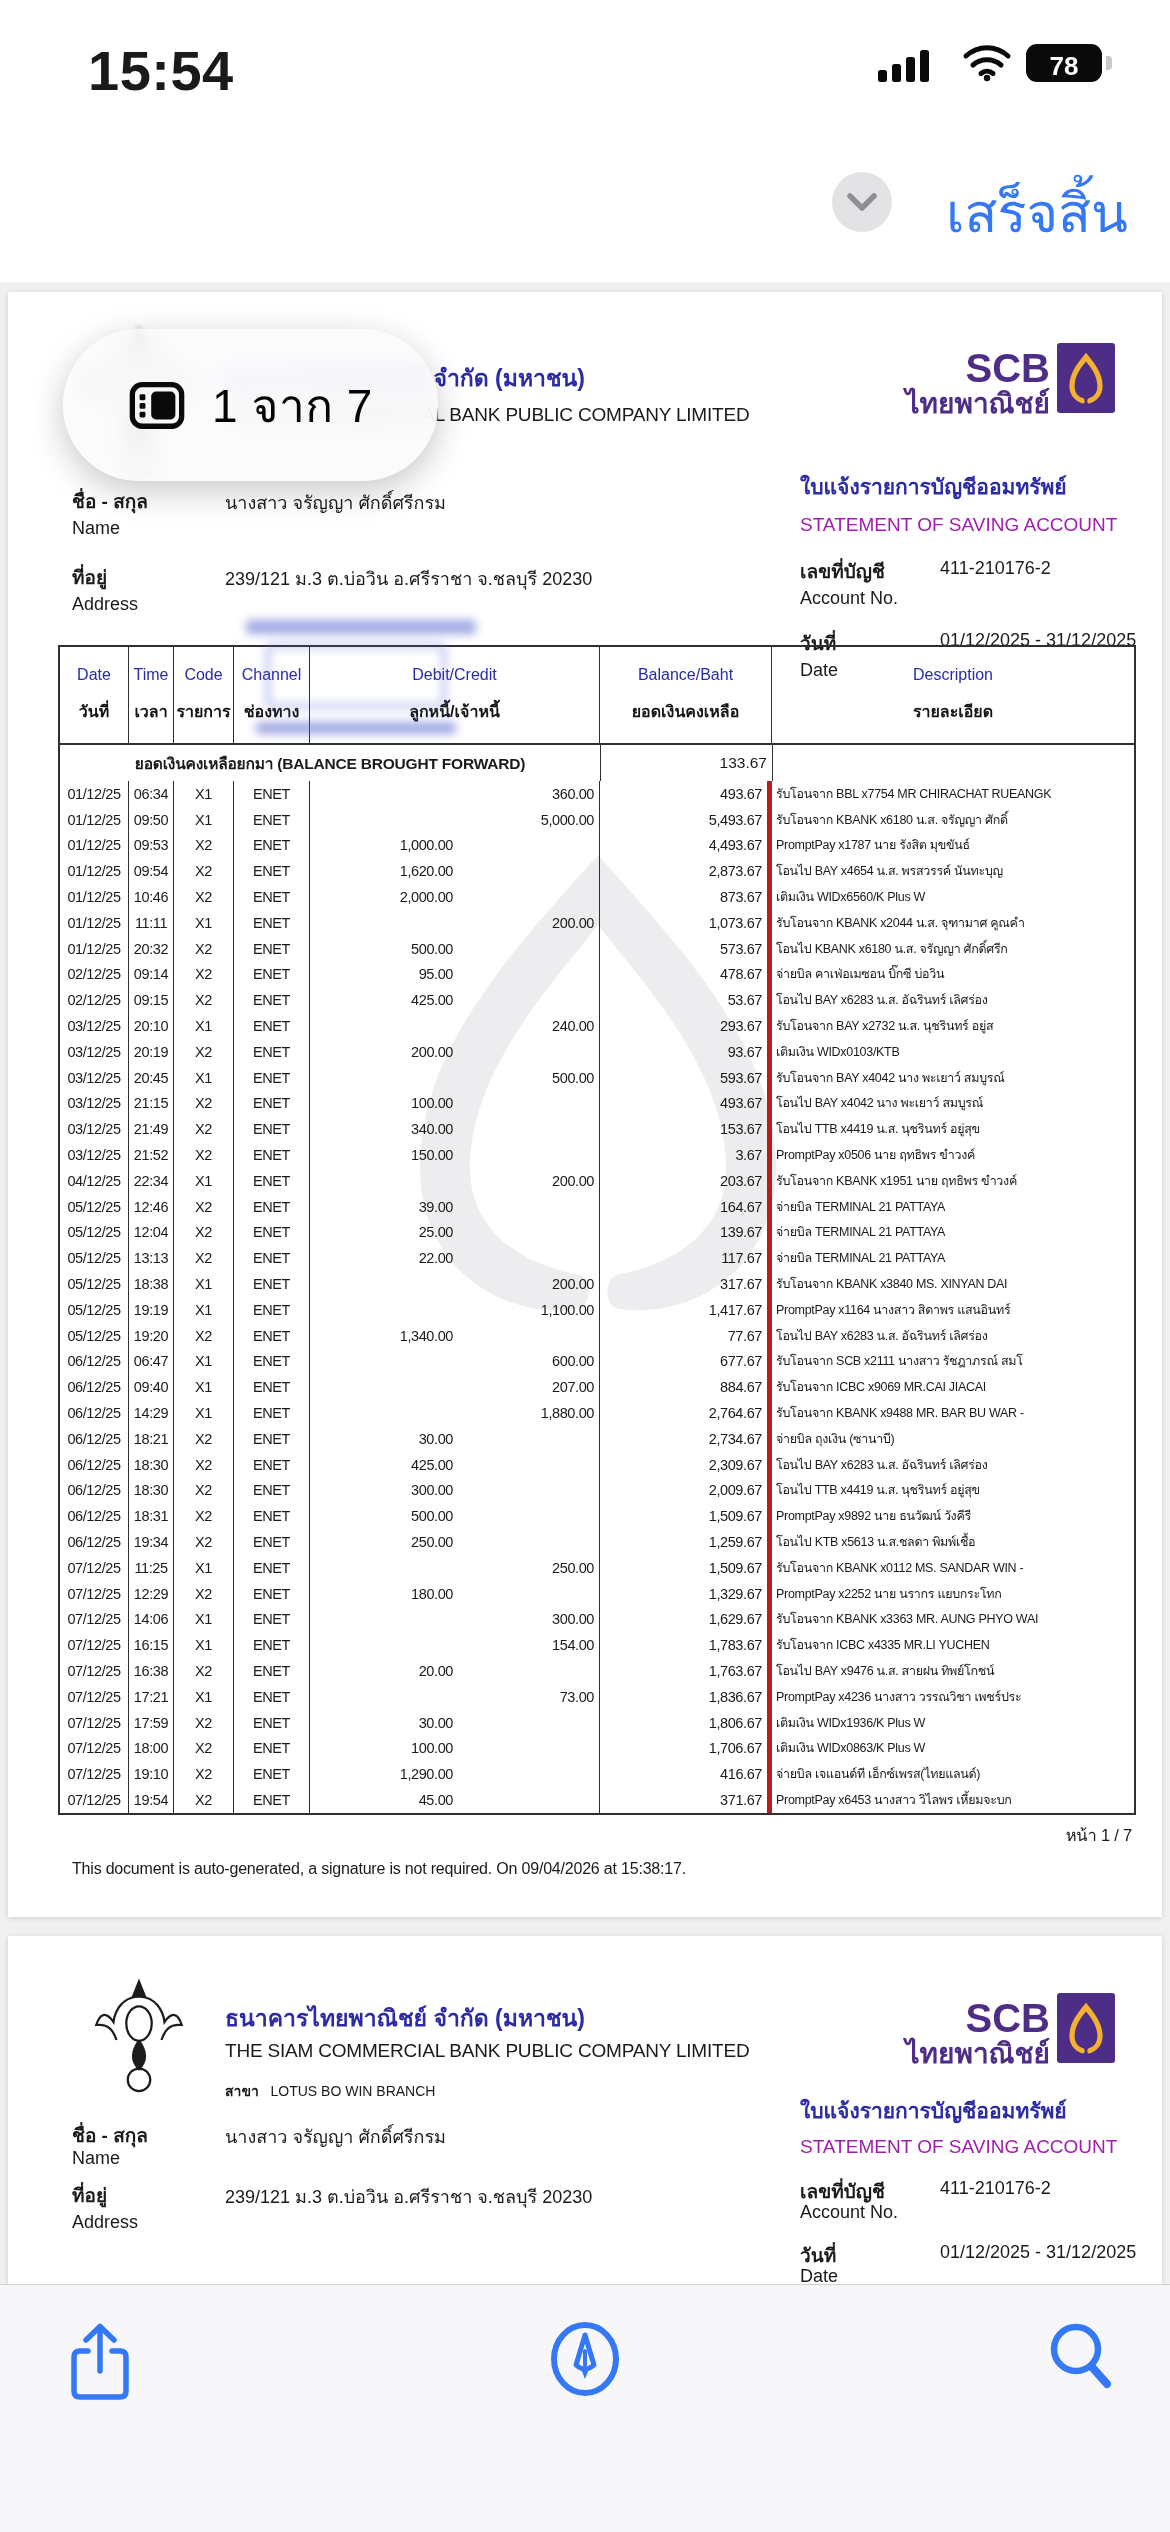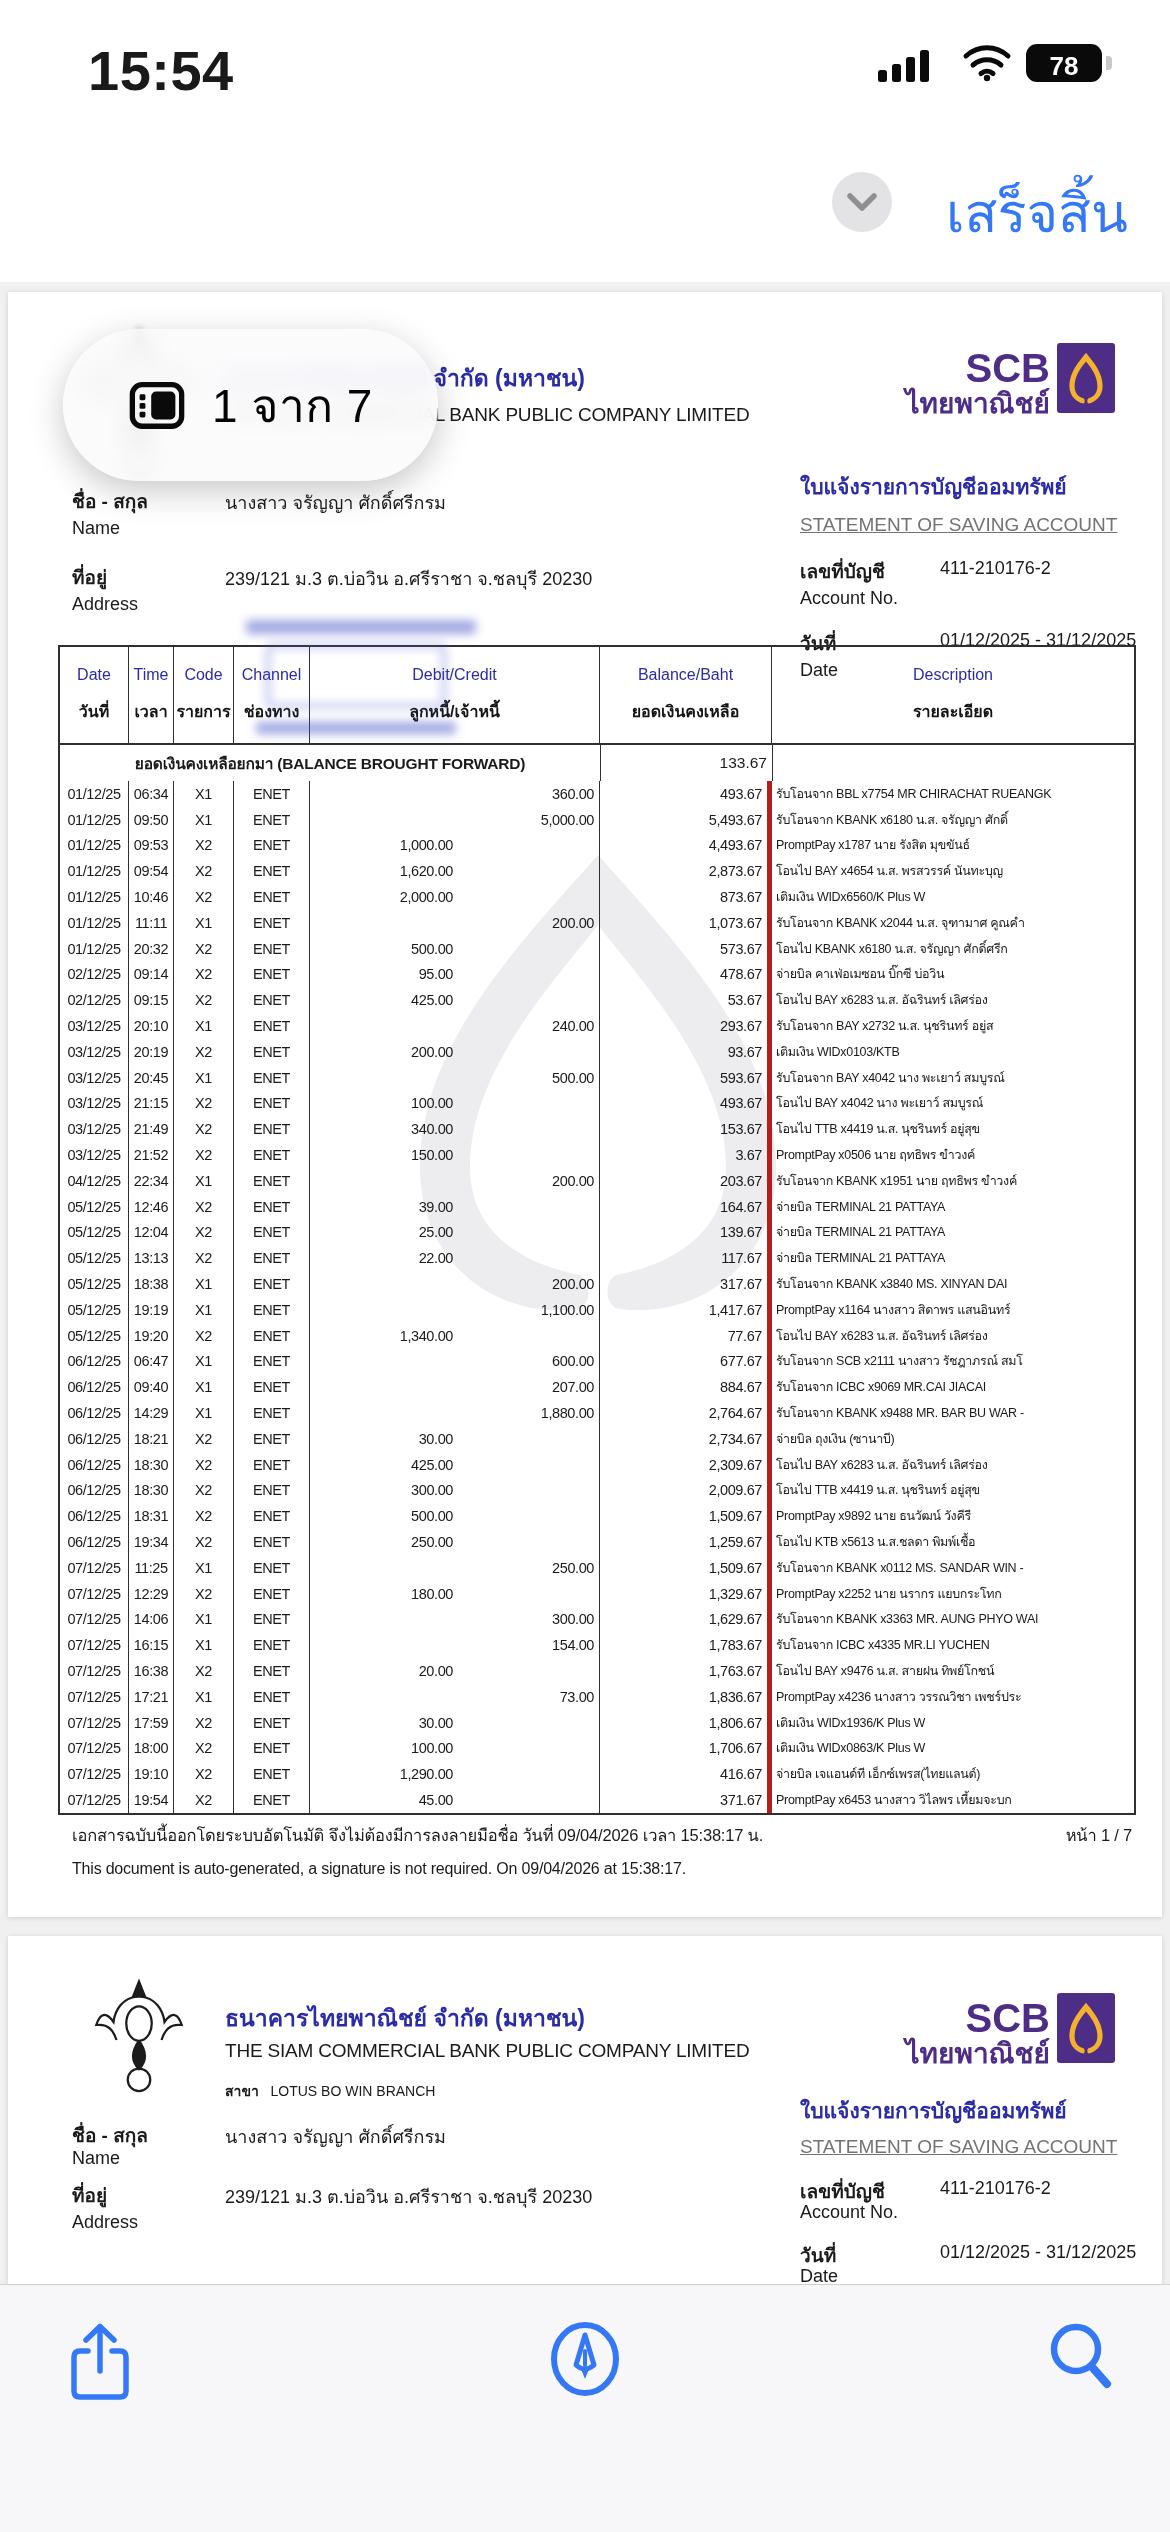--- a/index.html
+++ b/index.html
@@ -32,21 +32,21 @@
 
   
   .garuda { width:118px; }
   .bank-name-th { font-size:23px; font-weight:bold; color:#2b2ba6; white-space:nowrap; }
   .bank-name-en { font-size:19px; white-space:nowrap; letter-spacing:-0.2px; }
   .scb-logo-text { text-align:right; color:#4e2d86; line-height:1; }
   .scb-logo-text .l1 { font-size:40px; font-weight:bold; letter-spacing:0; }
   .scb-logo-text .l2 { font-size:28px; font-weight:bold; margin-top:2px; }
   .scb-logo-sq { width:58px; height:70px; background:#4e2d86; border-radius:3px; display:flex; align-items:center; justify-content:center; }
   .stmt-title-th { font-size:21px; font-weight:bold; color:#2b2ba6; white-space:nowrap; }
-  .stmt-title-en { font-size:19px; color:#737373; white-space:nowrap;text-decoration:underline; }
+  .stmt-title-en { font-size:19px; color:#a21caf; white-space:nowrap; }
   .lbl-th { font-size:19px; font-weight:bold; white-space:nowrap; }
   .lbl-en { font-size:18px; white-space:nowrap; }
   .val { font-size:18px; white-space:nowrap; }
 
   
   #watermark { left:340px; top:545px; opacity:1; }
 
   
   #stmt-table { left:50px; top:353px; width:1078px; border:2px solid #2f2f2f; background:transparent; }
   .thead { display:flex; height:98px; border-bottom:2px solid #2f2f2f; }
@@ -647,21 +647,20 @@
             <div class="c rb w-code">X2</div>
             <div class="c rb w-channel">ENET</div>
             <div class="c debit">45.00</div>
             <div class="c credit"></div>
             <div class="c bal">371.67</div>
             <div class="c desc">PromptPay x6453 นางสาว วิไลพร เหี้ยมจะบก</div>
           </div>
         </div>
     </div>
 
-    <div class="abs footer-th" style="left:64px; top:1530px;">เอกสารฉบับนี้ออกโดยระบบอัตโนมัติ จึงไม่ต้องมีการลงลายมือชื่อ วันที่ 09/04/2026 เวลา 15:38:17 น.</div>
     <div class="abs footer-th" style="right:30px; top:1530px;">หน้า 1 / 7</div>
     <div class="abs footer-en" style="left:64px; top:1568px;">This document is auto-generated, a signature is not required. On 09/04/2026 at 15:38:17.</div>
   </div>
 
   <div class="pdf-page" id="pdf-page-2">
     <svg class="abs garuda" style="left:72px; top:38px;" width="118" height="120" viewBox="0 0 120 160">
       <g stroke="#1c1c1c" fill="none" stroke-width="3">
         <path d="M60 10 L52 30 L68 30 Z" fill="#1c1c1c"></path>
         <path d="M58 30 C38 32 28 48 26 64 C16 50 8 52 3 68 C20 66 26 76 30 88"></path>
         <path d="M62 30 C82 32 92 48 94 64 C104 50 112 52 117 68 C100 66 94 76 90 88"></path>

